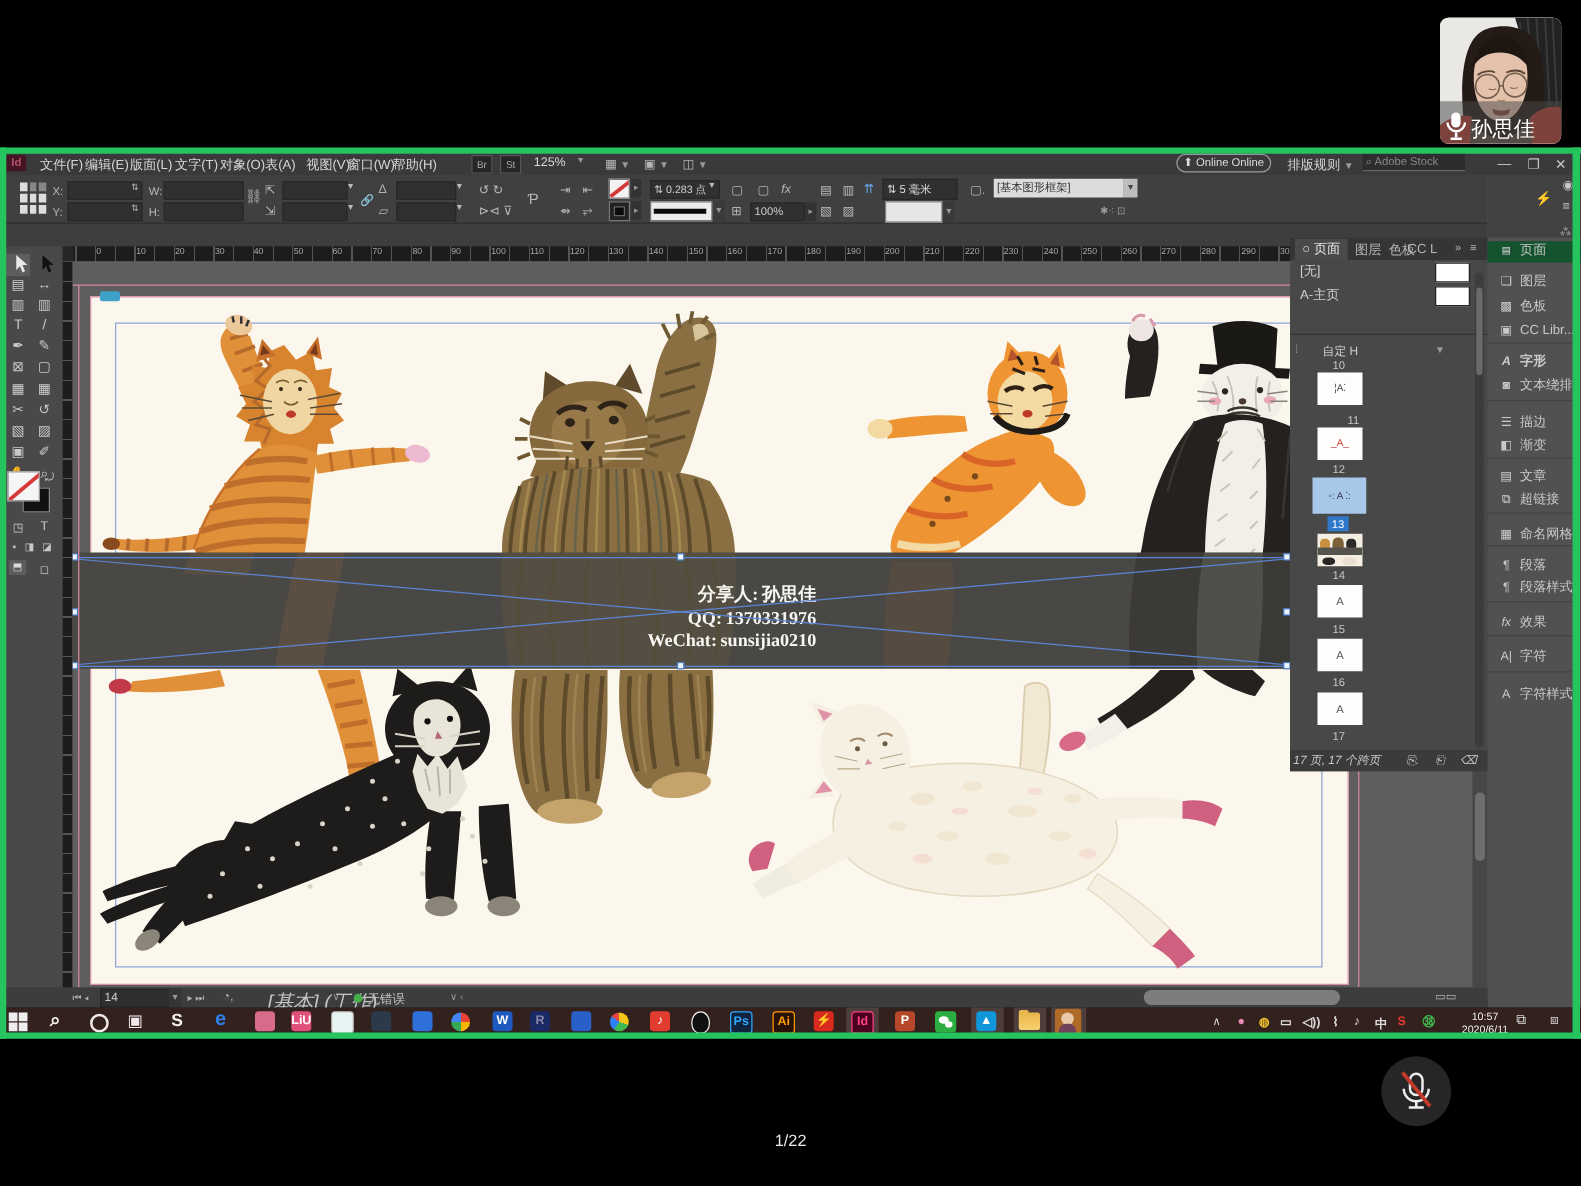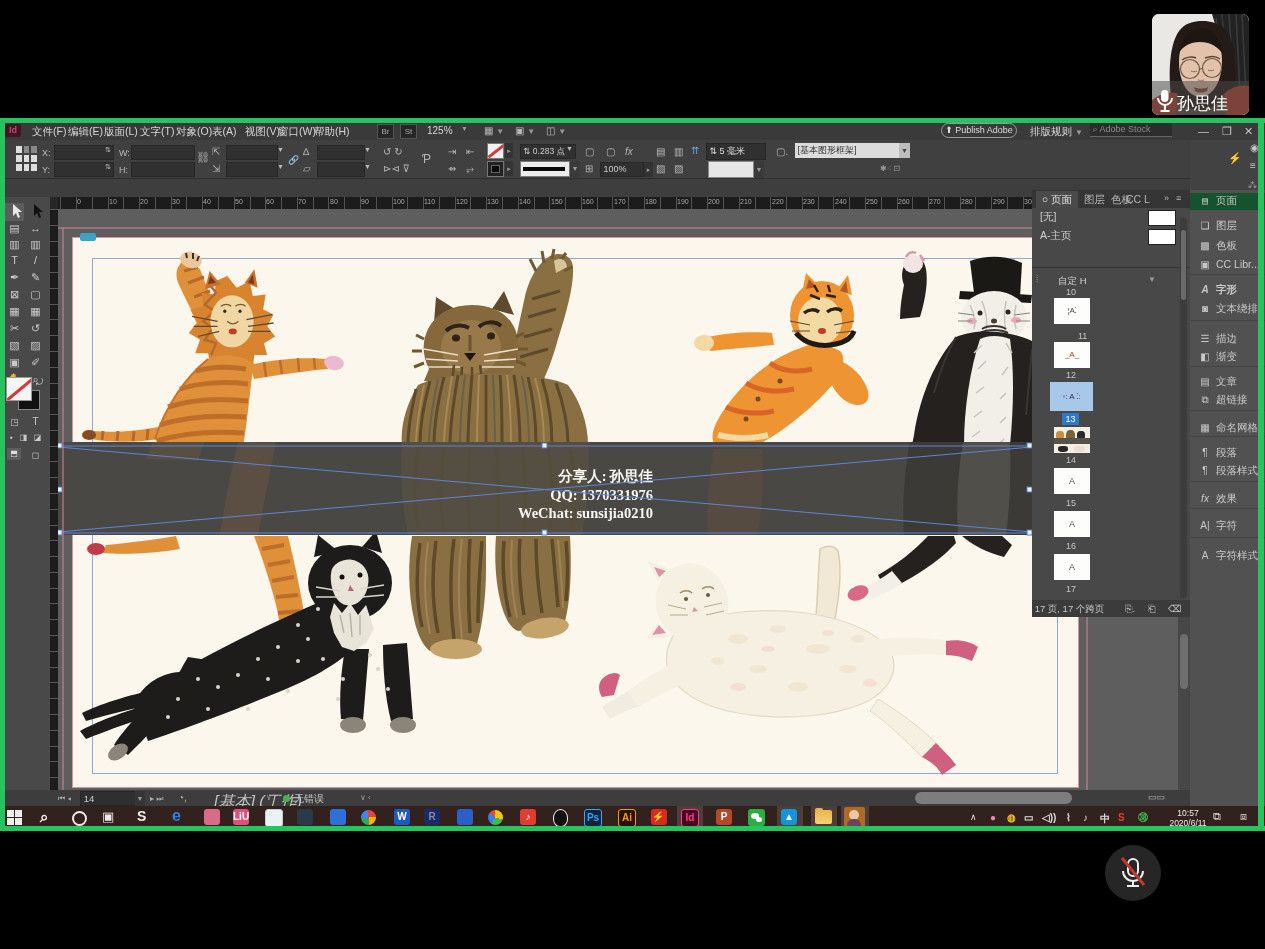--- a/index.html
+++ b/index.html
@@ -64,21 +64,21 @@
     <span class="mi" style="left:245px;font-size:10.5px">视图(V)</span>
     <span class="mi" style="left:278px;font-size:10.5px">窗口(W)</span>
     <span class="mi" style="left:314px;font-size:10.5px">帮助(H)</span>
     <div class="abs" style="left:377px;top:2px;width:15px;height:13px;background:#262626;border:1px solid #555;color:#aaa;font-size:8px;text-align:center;line-height:13px;">Br</div>
     <div class="abs" style="left:400px;top:2px;width:15px;height:13px;background:#262626;border:1px solid #555;color:#aaa;font-size:8px;text-align:center;line-height:13px;">St</div>
     <span class="mi" style="left:427px;font-size:10px">125%</span>
     <span class="mi" style="left:461px;color:#999;font-size:7px">▼</span>
     <span class="mi" style="left:484px;color:#b5b5b5;font-size:10px">▦ <span style="font-size:8px;color:#999">▼</span></span>
     <span class="mi" style="left:515px;color:#b5b5b5;font-size:10px">▣ <span style="font-size:8px;color:#999">▼</span></span>
     <span class="mi" style="left:546px;color:#b5b5b5;font-size:10px">◫ <span style="font-size:8px;color:#999">▼</span></span>
-    <div class="abs" style="left:941px;top:0.5px;width:74px;height:13px;border:1px solid #9a9a9a;border-radius:8px;color:#ddd;font-size:9px;text-align:center;line-height:13px;">⬆ Publish Adobe</div>
+    <div class="abs" style="left:941px;top:0.5px;width:74px;height:13px;border:1px solid #9a9a9a;border-radius:8px;color:#ddd;font-size:9px;text-align:center;line-height:13px;">⬆ Online Online</div>
     <span class="mi" style="left:1030px;font-size:10.5px">排版规则 <span style="font-size:8px;color:#999">▼</span></span>
     <div class="abs" style="left:1090px;top:0px;width:82px;height:14px;background:#2d2d2d;border-bottom:1px solid #666;color:#8a8a8a;font-size:9px;line-height:14px;">&nbsp;⌕ Adobe Stock</div>
     <span class="mi" style="left:1198px;color:#c5c5c5">—</span>
     <span class="mi" style="left:1222px;color:#c5c5c5">❐</span>
     <span class="mi" style="left:1244px;color:#c5c5c5">✕</span>
   </div>
   <div id="controlbar">
     <div class="abs" style="left:16px;top:6px;width:21px;height:25px;display:grid;grid-template-columns:repeat(3,1fr);grid-template-rows:repeat(3,1fr);gap:2px;">
       <b style="background:#ddd"></b>
         <b style="background:#888"></b>
@@ -539,21 +539,21 @@
     </div>
     <span class="abs" style="left:34px;top:265px;color:#c5c5c5;font-size:9px;">14</span>
     <div class="abs" style="left:22px;top:278px;width:36px;height:26px;background:#fdfdfb;color:#555;font-size:9px;text-align:center;line-height:26px;">A</div>
     <span class="abs" style="left:34px;top:308px;color:#c5c5c5;font-size:9px;">15</span>
     <div class="abs" style="left:22px;top:321px;width:36px;height:26px;background:#fdfdfb;color:#555;font-size:9px;text-align:center;line-height:26px;">A</div>
     <span class="abs" style="left:34px;top:351px;color:#c5c5c5;font-size:9px;">16</span>
     <div class="abs" style="left:22px;top:364px;width:36px;height:26px;background:#fdfdfb;color:#555;font-size:9px;text-align:center;line-height:26px;">A</div>
     <span class="abs" style="left:34px;top:394px;color:#c5c5c5;font-size:9px;">17</span>
     <div class="abs" style="left:148px;top:28px;width:7px;height:380px;background:#3c3c3c;border-radius:3px;"></div>
     <div class="abs" style="left:149px;top:40px;width:5px;height:70px;background:#6a6a6a;border-radius:3px;"></div>
-    <div class="abs" style="left:0;top:410px;width:184px;height:17px;background:#3b3b3b;color:#c8c8c8;font-size:9.5px;line-height:17px;">&nbsp;17 页, 17 个跨页<span style="position:absolute;left:93px;">⎘.</span><span style="position:absolute;left:116px;">⎗</span><span style="position:absolute;left:136px;">⌫</span></div>
+    <div class="abs" style="left:0;top:410px;width:184px;height:17px;background:#3b3b3b;color:#c8c8c8;font-size:9.5px;line-height:17px;font-style:italic;">&nbsp;17 页, 17 个跨页<span style="position:absolute;left:93px;">⎘.</span><span style="position:absolute;left:116px;">⎗</span><span style="position:absolute;left:136px;">⌫</span></div>
   </div>
   <div id="dock">
     <div class="abs" style="left:0;top:0;width:75px;height:50px;background:#424242;"></div>
     <span class="abs" style="left:38px;top:12px;color:#c8c8c8;font-size:11px;">⚡</span>
     <span class="abs" style="left:60px;top:2px;color:#c8c8c8;font-size:10px;">◉</span>
     <span class="abs" style="left:60px;top:20px;color:#c8c8c8;font-size:10px;">≡</span>
     <span class="abs" style="left:58px;top:38px;color:#9a9a9a;font-size:8px;">⁂</span>
     <div class="drow" style="top:53px;background:#14532d;font-family:Liberation Mono, monospace;"><span class="dic">▤</span>页面</div>
     <div class="drow" style="top:77px;"><span class="dic">❏</span>图层</div>
     <div class="drow" style="top:97px;"><span class="dic">▩</span>色板</div>
@@ -676,20 +676,21 @@
       <rect x="0" y="67" width="97" height="34" fill="rgba(75,75,73,0.52)"></rect>
       <g fill="#fff">
         <rect x="9" y="76" width="7.5" height="12" rx="3.7"></rect>
         <path d="M6,84 a7,7 0 0 0 14,0" fill="none" stroke="#fff" stroke-width="1.9"></path>
         <rect x="11.9" y="92" width="2" height="4"></rect>
         <rect x="8.5" y="96" width="9" height="2"></rect>
       </g>
       <text x="25" y="95" font-size="17" fill="#fff" font-family="Liberation Sans">孙思佳</text>
     </svg>
   </div>
+  <div id="counter">1/22</div>
   <div id="micbtn">
     <svg width="56" height="56" viewBox="0 0 56 56">
       <rect x="23" y="14" width="10" height="17" rx="5" fill="none" stroke="#eee" stroke-width="2"></rect>
       <path d="M18,26 a10,10 0 0 0 20,0" fill="none" stroke="#eee" stroke-width="2"></path>
       <path d="M28,36 L28,41 M22,41 L34,41" stroke="#eee" stroke-width="2"></path>
       <path d="M17,13 L39,40" stroke="#c0392b" stroke-width="3"></path>
     </svg>
   </div>
 </div>
 

